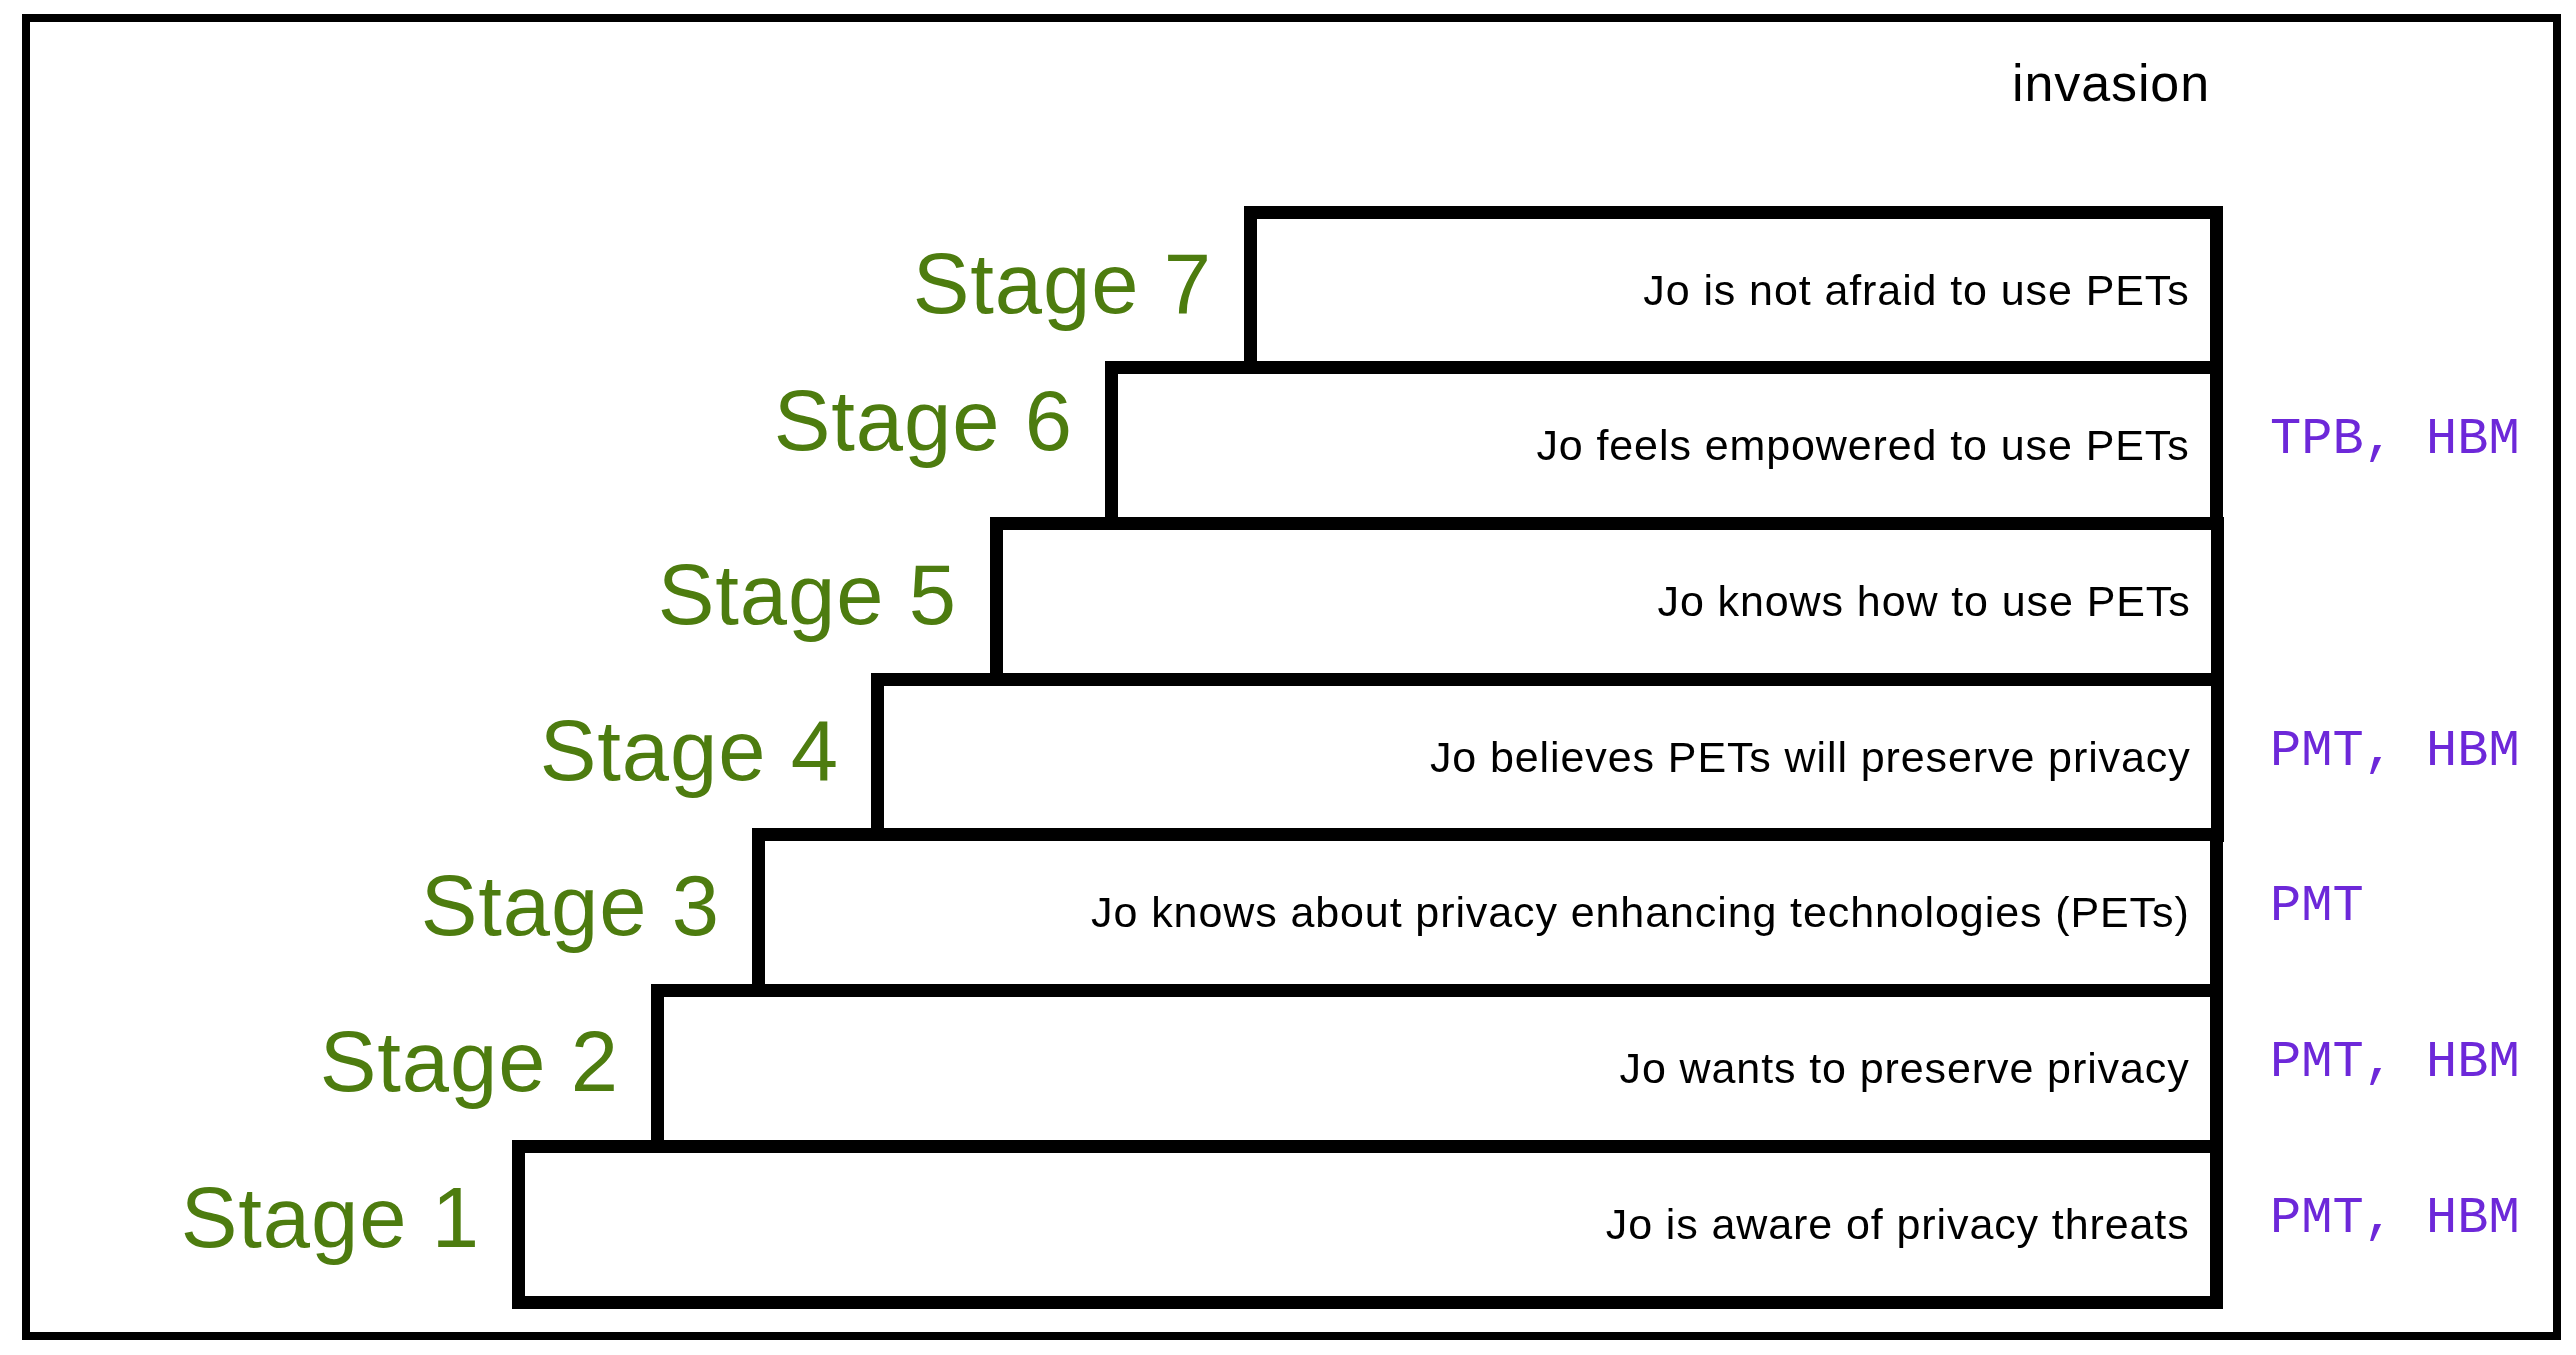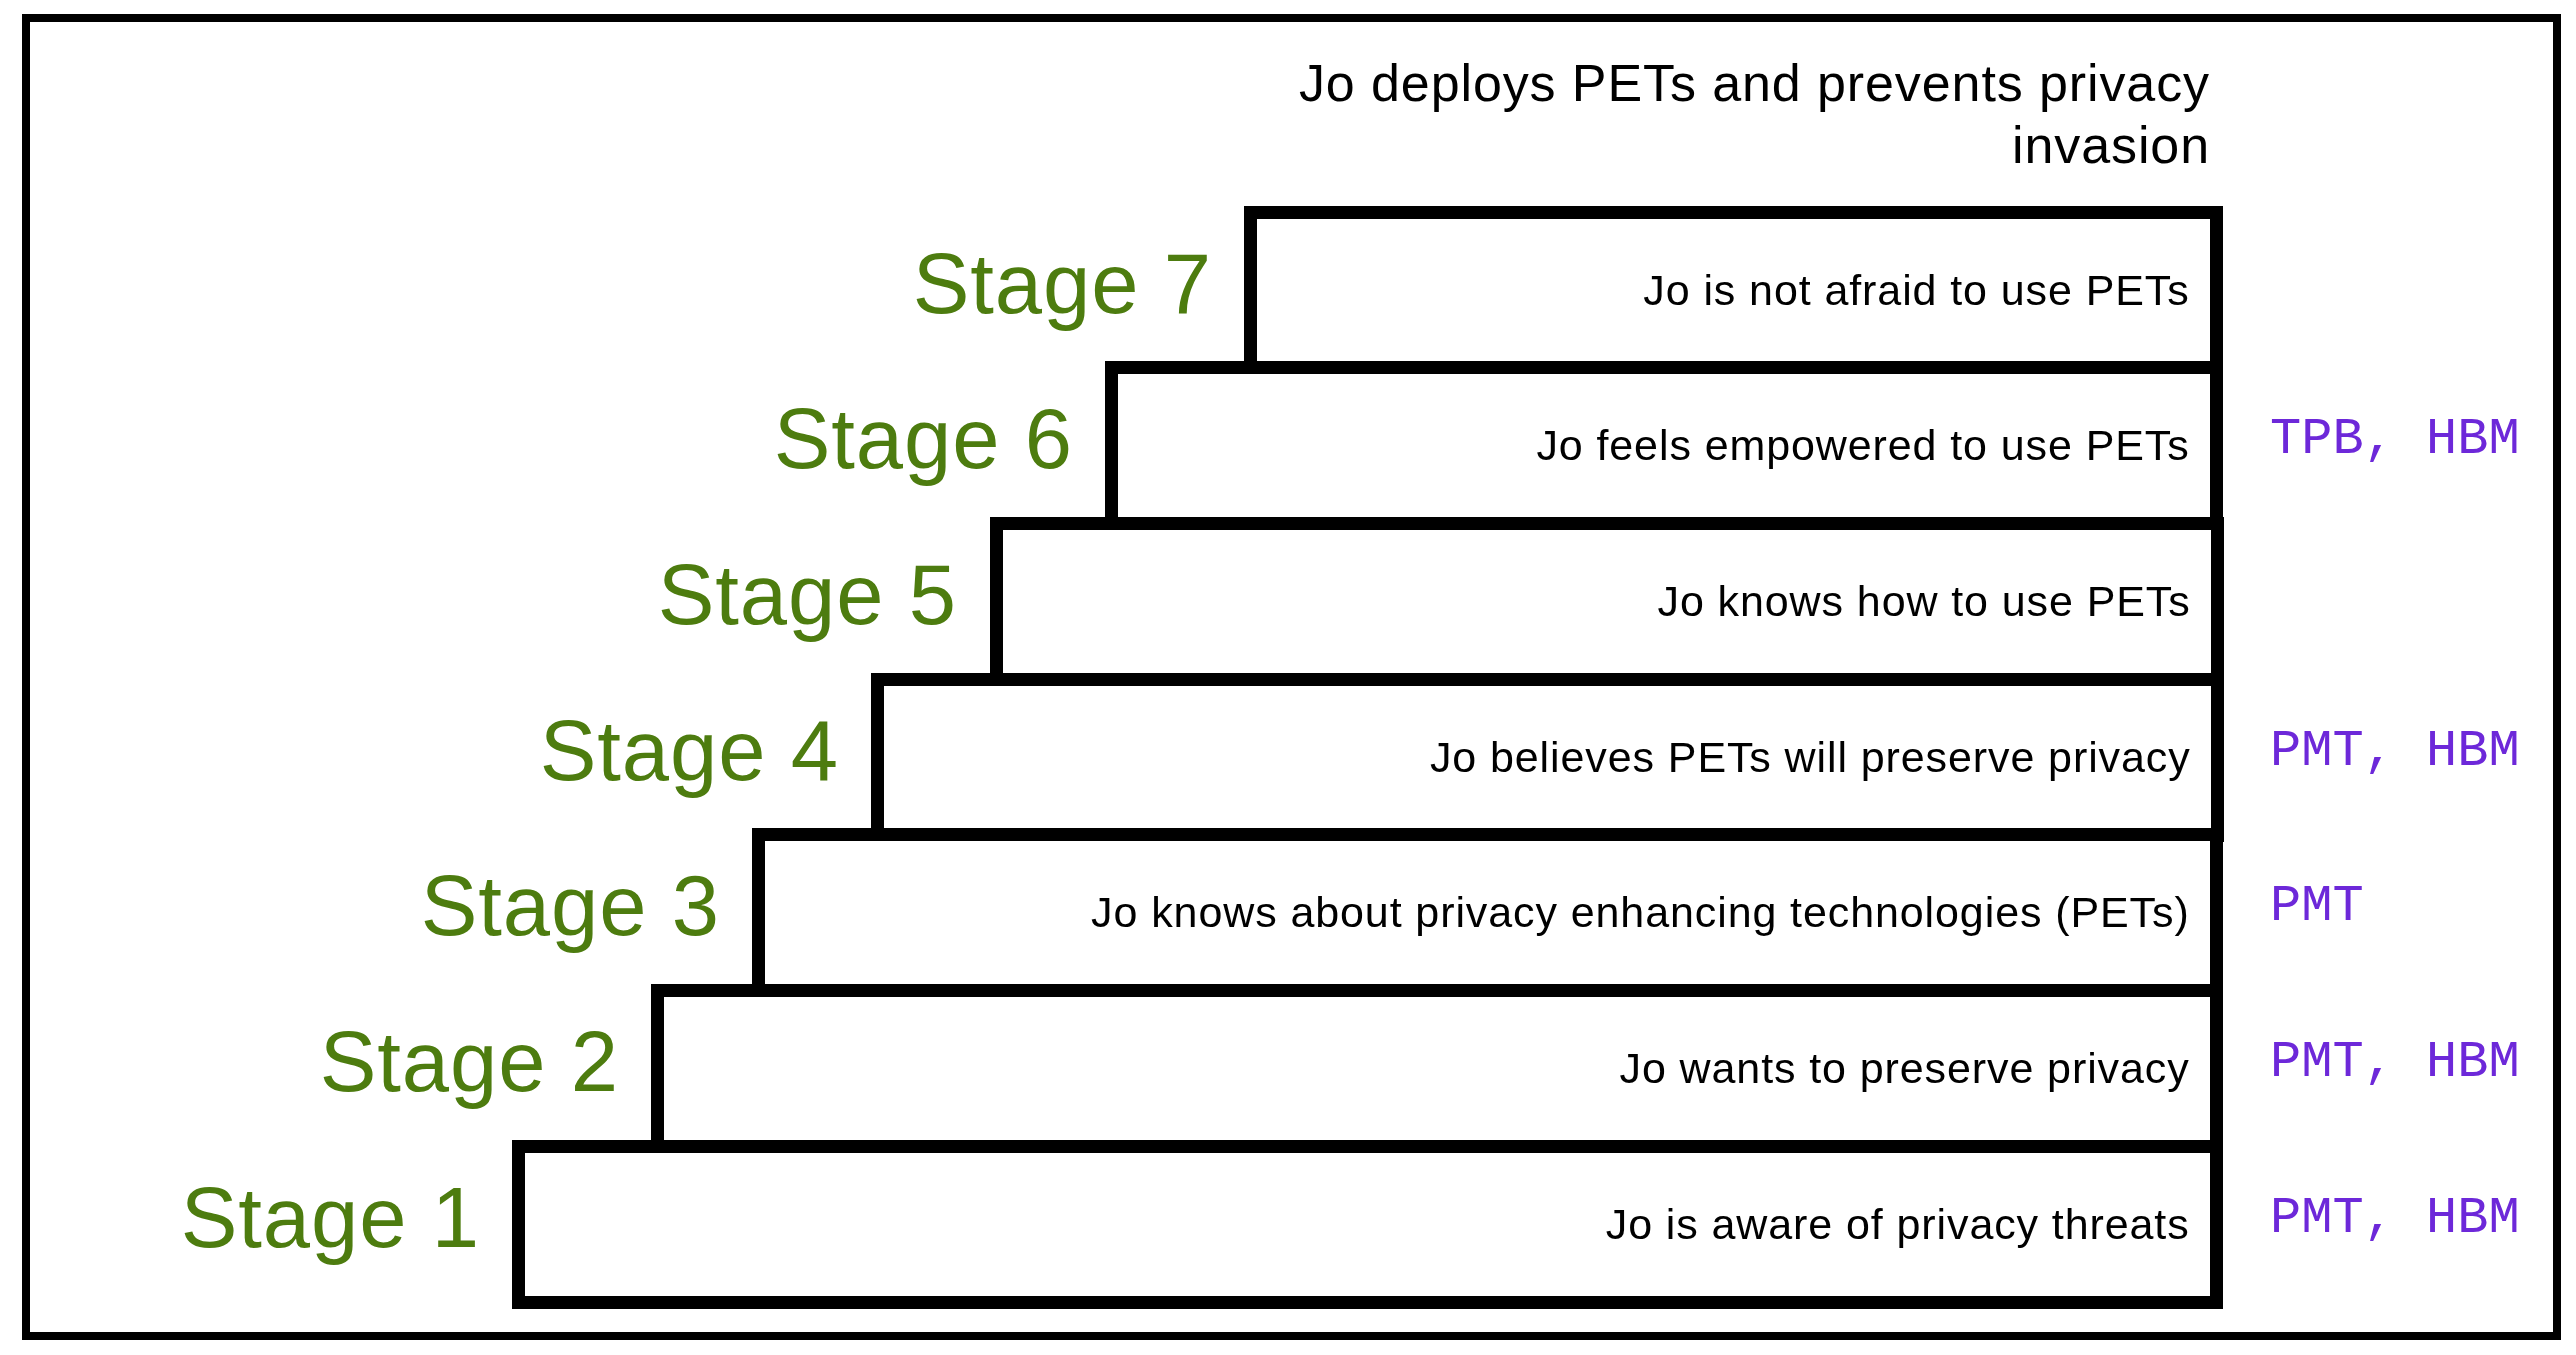--- a/index.html
+++ b/index.html
@@ -79,42 +79,41 @@
   
   .b0 { top: 206px;  left: 1244px; width: 979px; }
   .b1 { top: 361px;  left: 1105px; width: 1118px; }
   .b2 { top: 517px;  left: 990px; width: 1234px; }
   .b3 { top: 673px;  left: 871px;  width: 1353px; }
   .b4 { top: 828px;  left: 752px;  width: 1471px; padding-left: 37px; }
   .b5 { top: 984px; left: 651px;  width: 1572px; }
   .b6 { top: 1140px; left: 512px;  width: 1711px; }
 
   .l0 { top: 206px;  width: 1212px; }
-  .l1 { top: 361px;  width: 1073px; }
+  .l1 { top: 343px;  width: 1073px; }
   .l2 { top: 517px;  width: 957px; }
   .l3 { top: 673px;  width: 839px; }
   .l4 { top: 828px;  width: 720px; }
   .l5 { top: 984px; width: 619px; }
   .l6 { top: 1140px; width: 480px; }
 
   .t0 { top: 206px; }
   .t1 { top: 361px; }
   .t2 { top: 517px; }
   .t3 { top: 673px; }
   .t4 { top: 828px; }
   .t5 { top: 984px; }
   .t6 { top: 1140px; }
 </style>
 </head>
 <body>
 
 <div class="frame"></div>
 
 <div class="annotation">
-  <span>Jo deploys PETs and prevents privacy</span>
   <span>invasion</span>
 </div>
 
 <div class="stage-label l0">Stage 7</div>
 <div class="stage-box b0">
   <span>Jo is not afraid to use PETs</span>
 </div>
 <div class="theory t0"></div>
 
 <div class="stage-label l1">Stage 6</div>

